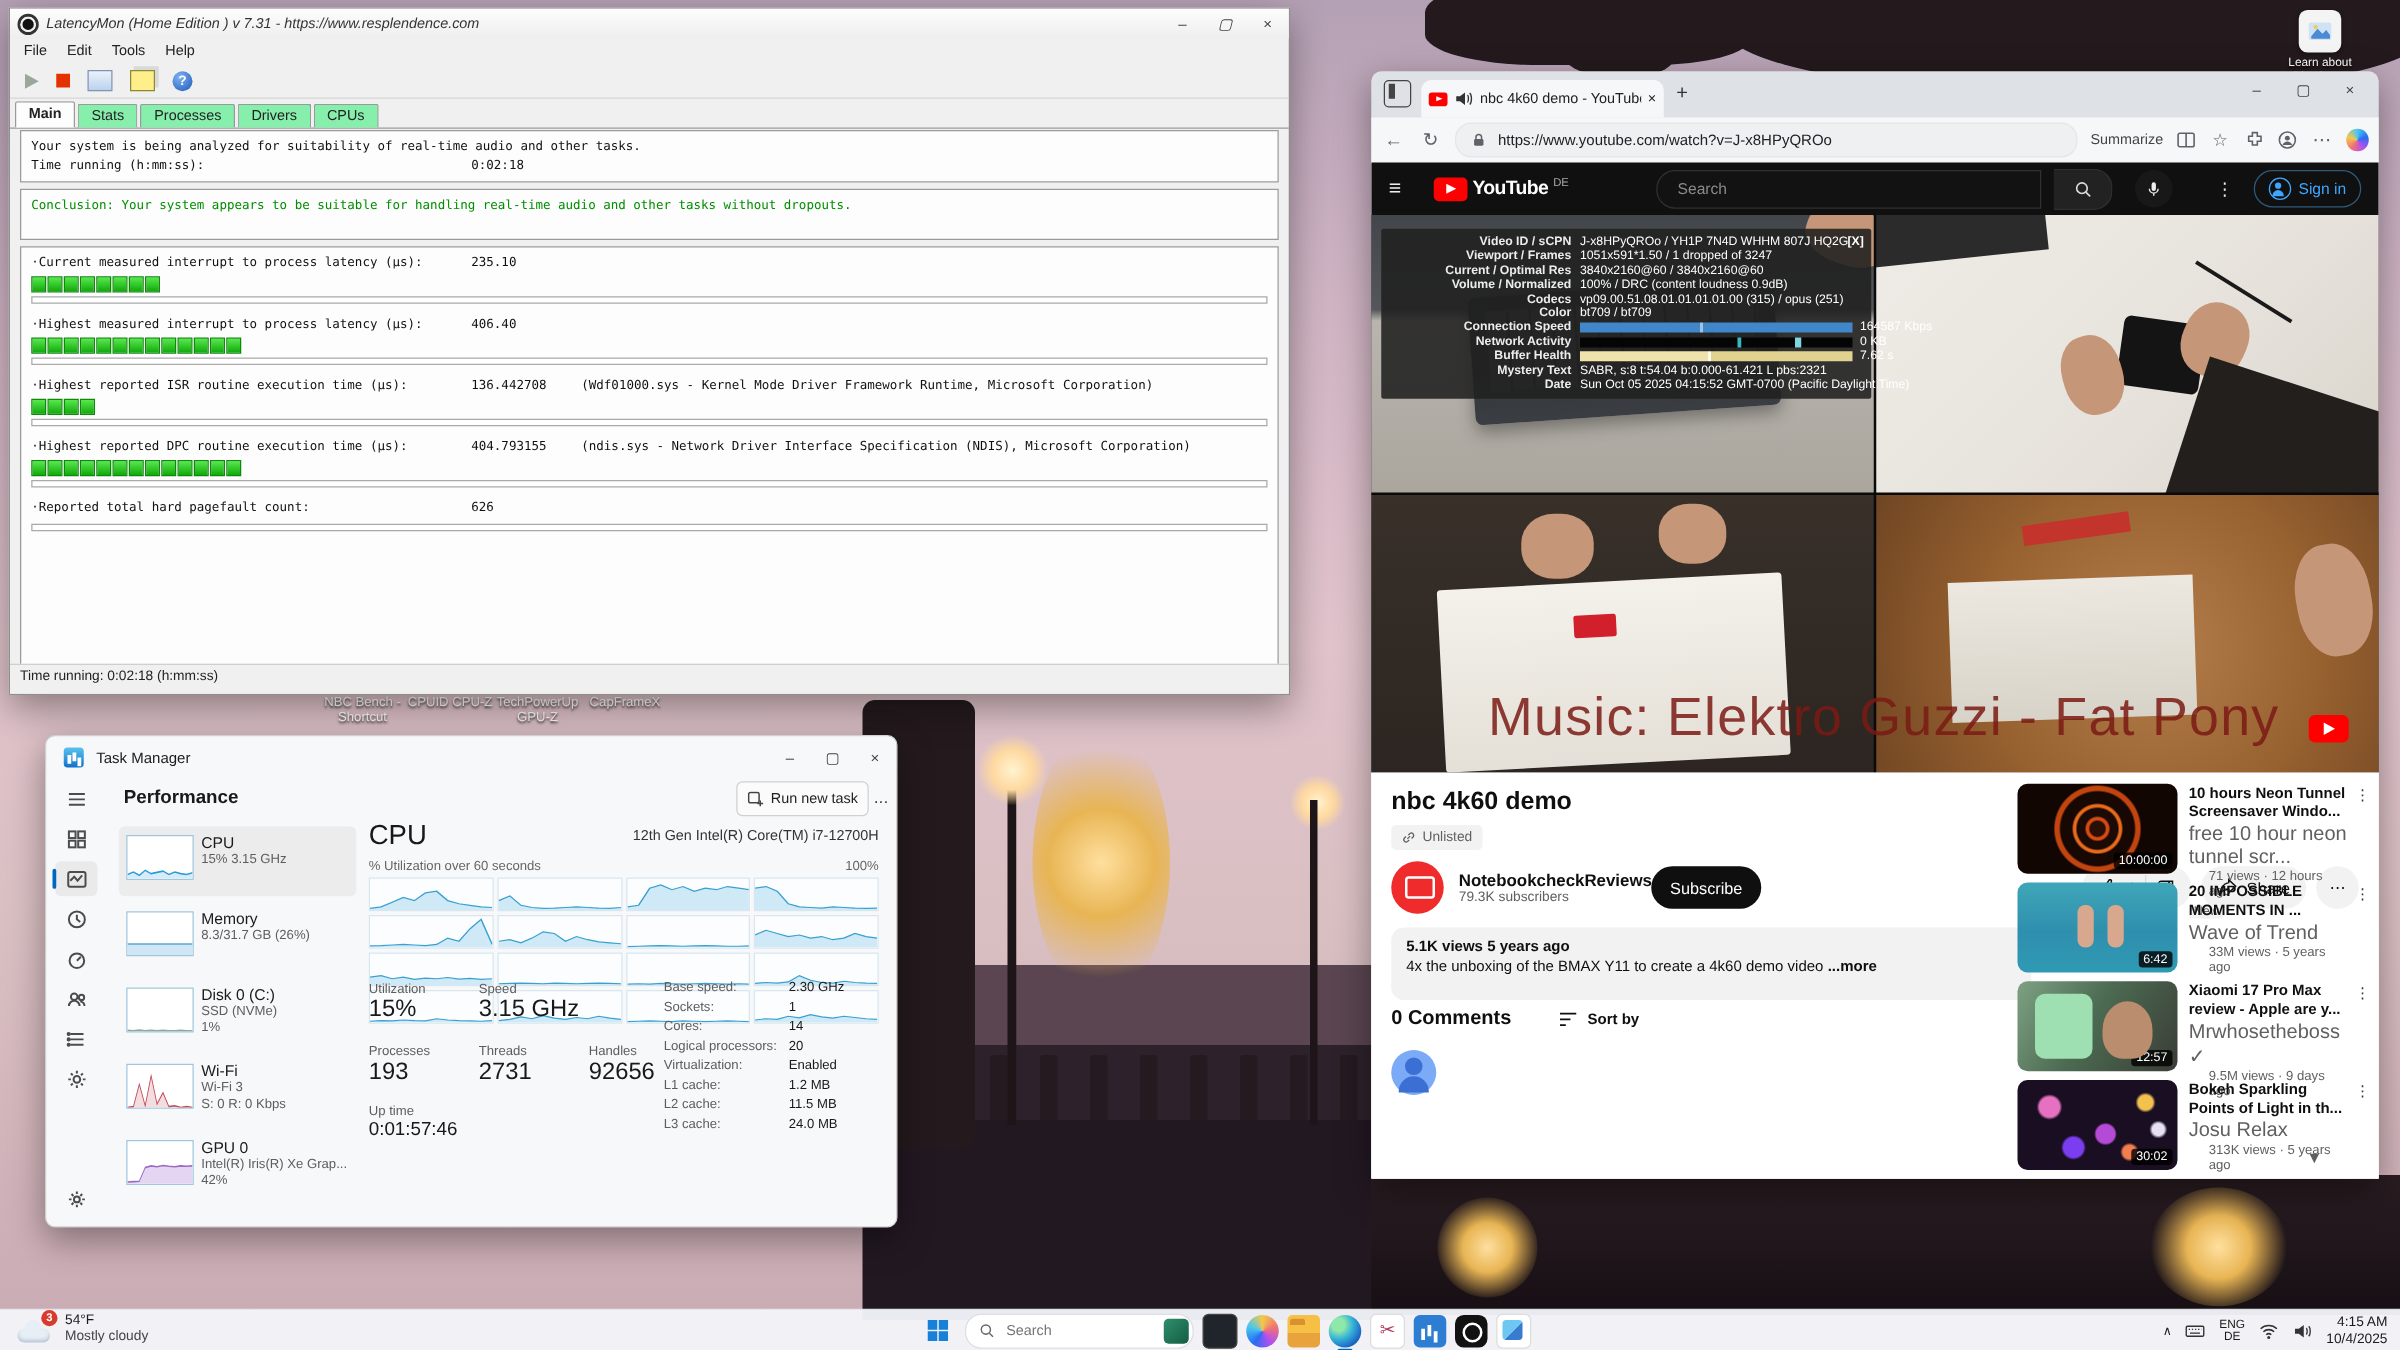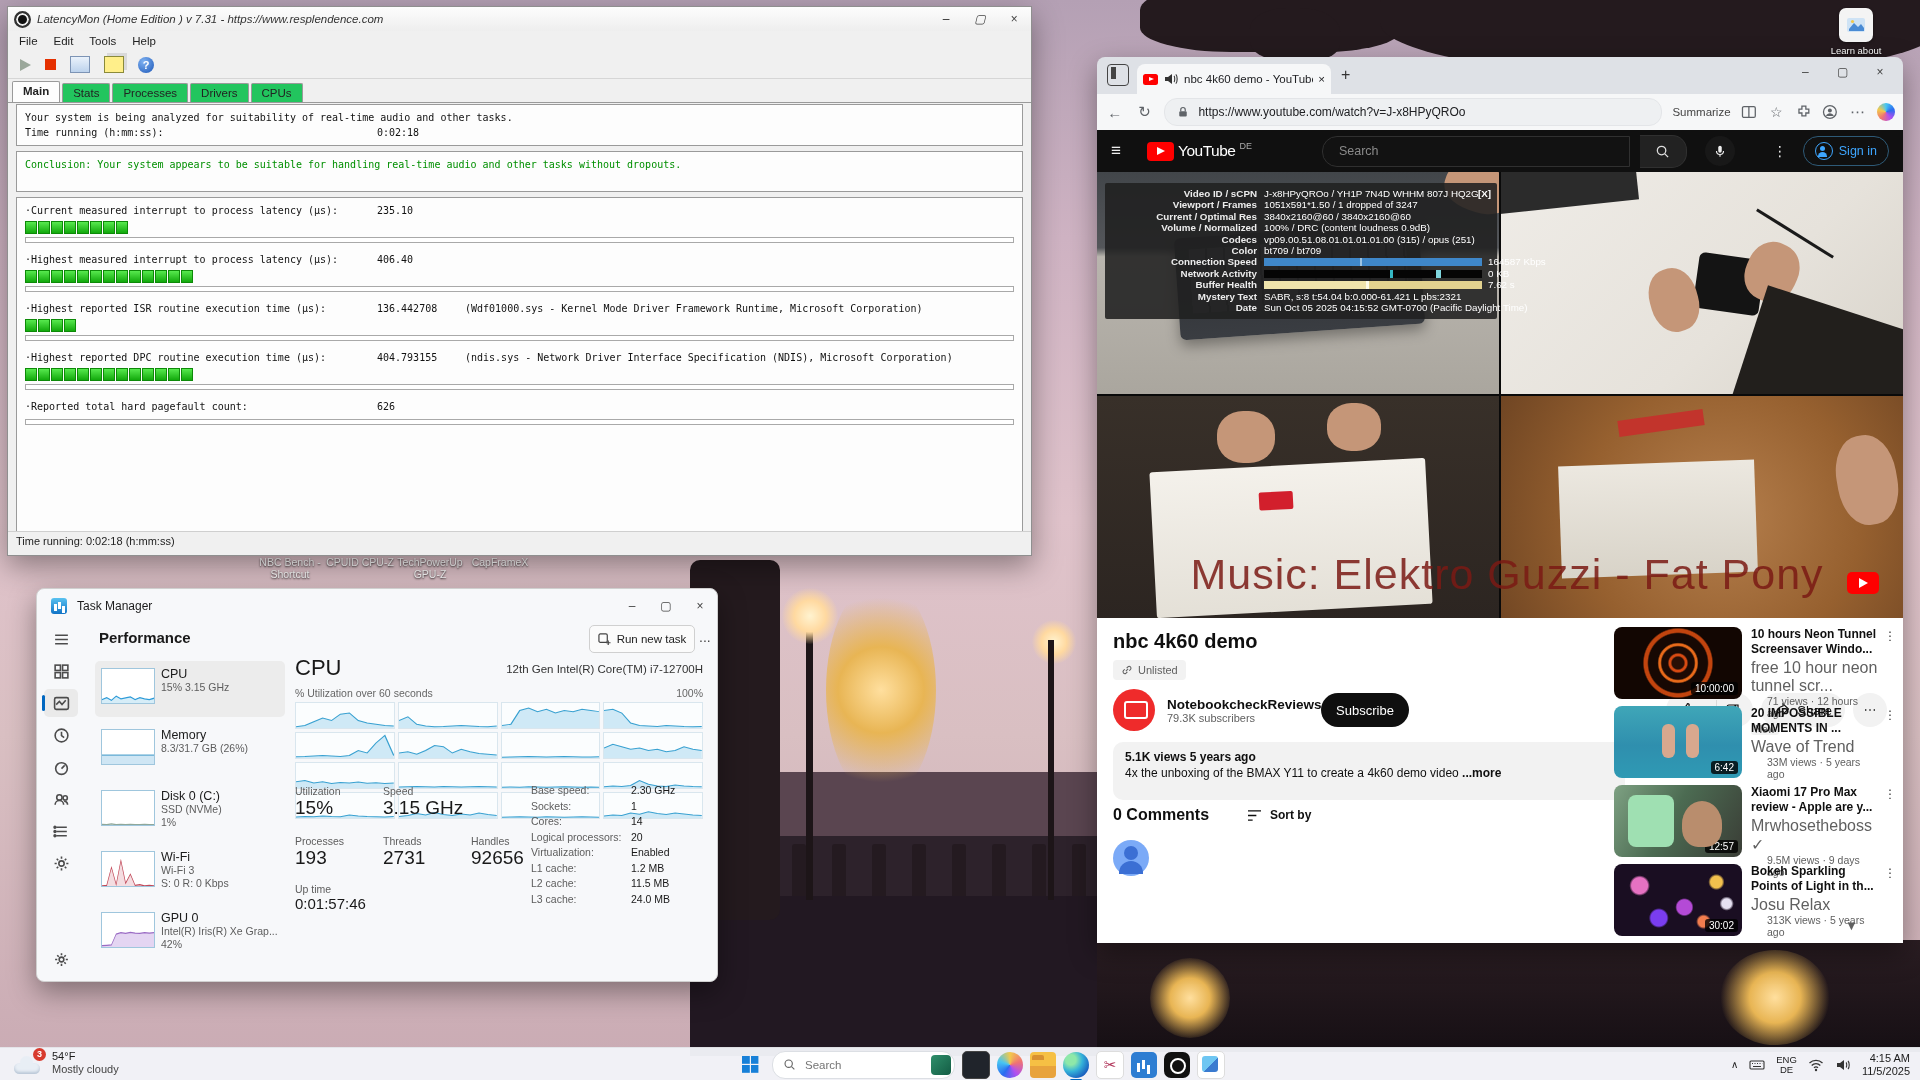--- a/index.html
+++ b/index.html
@@ -44,21 +44,21 @@
   #lm-menu{height:20px;display:flex;gap:2px;font-size:11.5px;align-items:center;padding-left:4px;}
   #lm-menu span{padding:2px 7px;}
   #lm-tools{height:27px;display:flex;align-items:center;gap:6px;padding-left:6px;border-bottom:1px solid #d6d6d6;}
   .t-play{width:0;height:0;border-left:11px solid #9aa79a;border-top:6px solid transparent;border-bottom:6px solid transparent;margin-left:6px;}
   .t-stop{width:11px;height:11px;background:#e53000;margin-left:8px;}
   .t-ic{width:18px;height:15px;border:1px solid #7d94b5;background:linear-gradient(180deg,#eaf2fb,#bcd2ec);margin-left:8px;position:relative;}
   .t-ic.pages{background:#ffef8a;border-color:#8a8a3a;box-shadow:3px -3px 0 0 #d9d9d9;}
   .t-help{width:16px;height:16px;border-radius:50%;background:radial-gradient(circle at 35% 30%,#7fb2f2,#1c57b8);
           color:#fff;font-size:11px;font-weight:bold;text-align:center;line-height:16px;margin-left:8px;}
   #lm-tabs{height:23px;display:flex;align-items:flex-end;padding-left:4px;border-bottom:1px solid #9a9a9a;font-size:11.5px;}
-  .lm-tab{padding:3px 10px;border:1px solid #9a9a9a;border-bottom:none;background:#22c55e;margin-right:2px;
+  .lm-tab{padding:3px 10px;border:1px solid #9a9a9a;border-bottom:none;background:#86efac;margin-right:2px;
           border-radius:2px 2px 0 0;}
   .lm-tab.active{background:#fdfdfd;padding-bottom:5px;font-weight:bold;}
   #lm-body{position:absolute;left:8px;top:97px;right:8px;bottom:22px;
            font-family:"DejaVu Sans Mono",monospace;font-size:10px;color:#111;}
   .lm-box{background:#fdfdfd;border:1px solid #9a9a9a;margin-bottom:5px;padding:5px 8px;}
   .lm-line{display:flex;white-space:pre;line-height:15px;}
   .lm-lab{width:352px;flex:none;}
   .lm-val{width:88px;flex:none;}
   .lm-extra{flex:1;}
   .lm-green{color:#008f00;}
@@ -131,21 +131,21 @@
   #copilot{width:18px;height:18px;border-radius:50%;
      background:conic-gradient(#47c6f2,#2a6cf0,#b14ff0,#f07373,#f2c94c,#47c6f2);}
 
   
   #yt{position:absolute;left:0;top:73px;right:0;bottom:0;background:#fff;}
   #yt-head{height:42px;background:#101010;display:flex;align-items:center;padding:0 14px;gap:10px;}
   #yt-burger{color:#eee;font-size:17px;width:26px;}
   #yt-logo{display:flex;align-items:flex-start;gap:4px;}
   #yt-play{width:27px;height:19px;background:#f00;border-radius:4px;position:relative;}
   #yt-play:before{content:"";position:absolute;left:10px;top:5px;border-left:8px solid #fff;border-top:4.5px solid transparent;border-bottom:4.5px solid transparent;}
-  #yt-word{color:#fff;font-weight:normal;font-size:15.5px;letter-spacing:-.5px;}
+  #yt-word{color:#fff;font-weight:bold;font-size:15.5px;letter-spacing:-.5px;}
   #yt-cc{color:#aaa;font-size:9px;margin-top:-1px;}
   #yt-search{margin-left:60px;width:292px;height:29px;border:1px solid #303030;background:#121212;border-radius:15px 0 0 15px;
              display:flex;align-items:center;padding-left:14px;}
   #yt-search input{background:transparent;border:none;outline:none;color:#ddd;font-size:12.5px;width:100%;
              font-family:"Liberation Sans",sans-serif;}
   #yt-search input::placeholder{color:#8a8a8a;}
   #yt-mag{width:46px;height:31px;background:#222;border:1px solid #303030;border-left:none;border-radius:0 15px 15px 0;
           display:flex;align-items:center;justify-content:center;}
   #yt-mic{width:30px;height:30px;border-radius:50%;background:#181818;display:flex;align-items:center;justify-content:center;margin-left:8px;}
   #yt-right{margin-left:auto;display:flex;align-items:center;gap:16px;}
@@ -1095,17 +1095,17 @@
       <svg class="tray-ic" viewBox="0 0 16 16">
           <path d="M1.5 6a9.5 9.5 0 0113 0M3.7 8.4a6.3 6.3 0 018.6 0M6 10.8a3 3 0 014 0" fill="none" stroke="#333" stroke-width="1.3"></path>
           <circle cx="8" cy="13" r="1.2" fill="#333"></circle>
         </svg>
       <svg class="tray-ic" viewBox="0 0 16 16">
           <path d="M2 6v4h3l4 3V3L5 6H2z" fill="#333"></path>
           <path d="M11 5.5c1 .8 1 4.2 0 5M13 4c1.6 1.6 1.6 6.4 0 8" stroke="#333" fill="none" stroke-width="1.1"></path>
         </svg>
       <div id="clock">
         <div>4:15 AM</div>
-        <div>11/5/2025</div>
+        <div>10/4/2025</div>
       </div>
     </div>
   </div>
 </div>
 
 </body></html>

